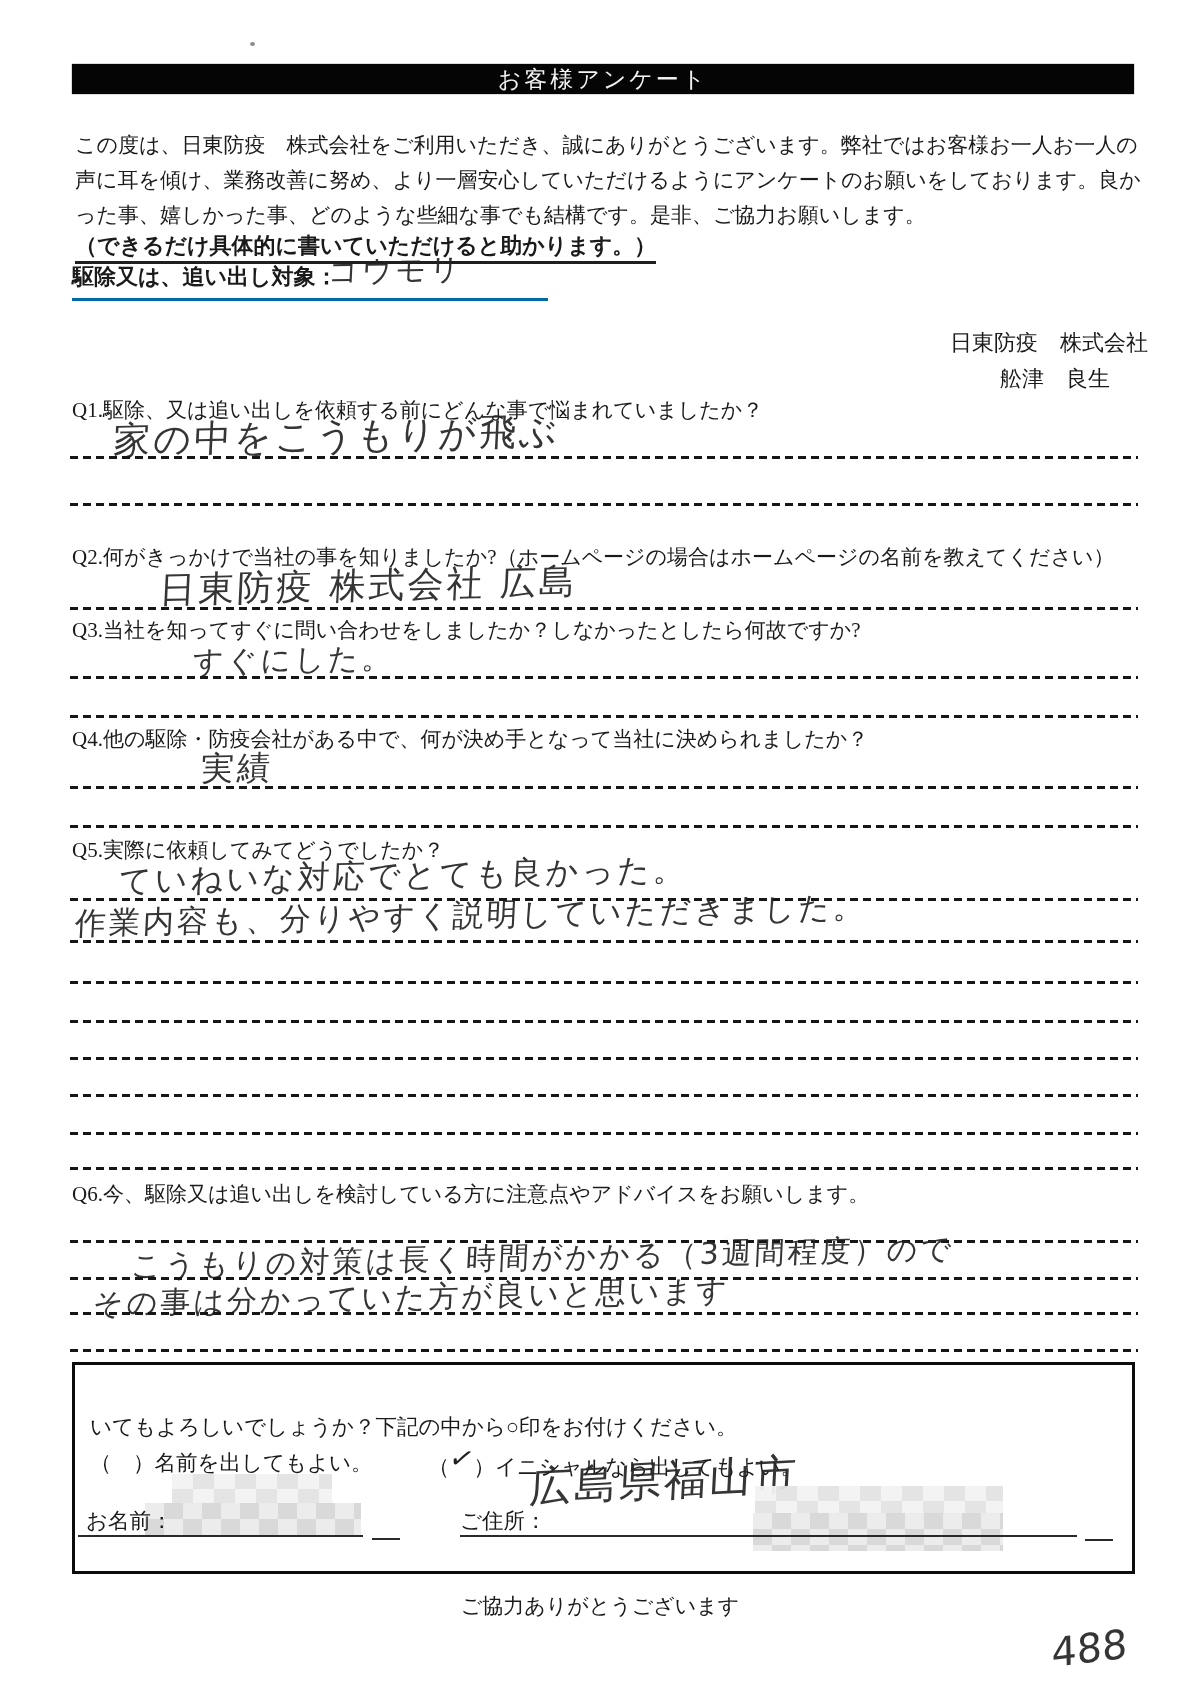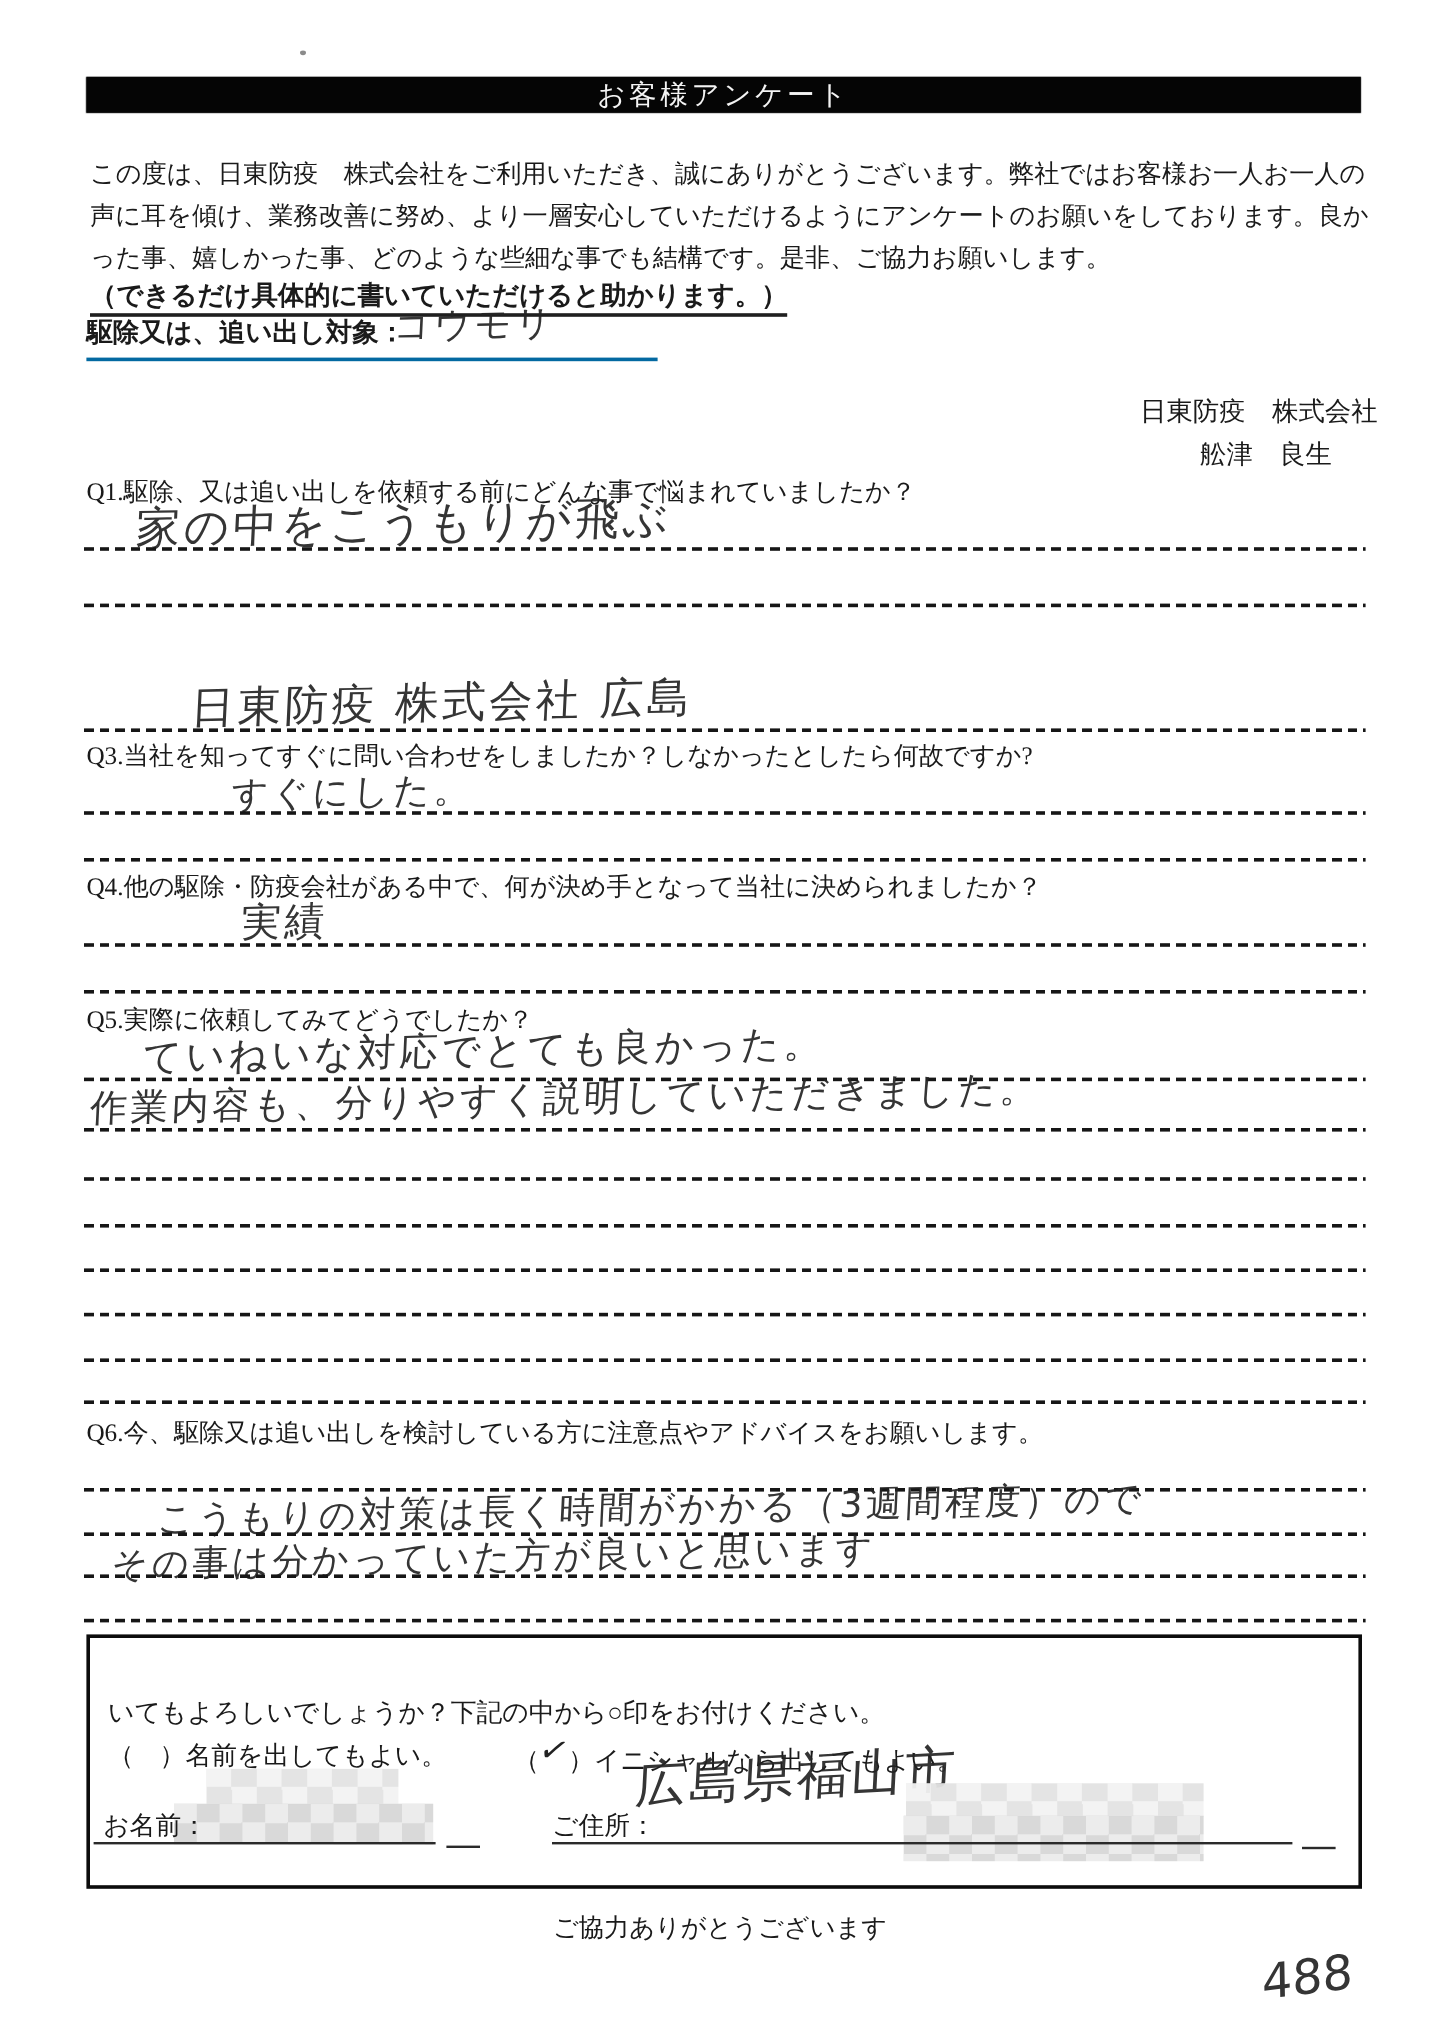--- a/index.html
+++ b/index.html
@@ -102,20 +102,21 @@
   </div>
 
   <div class="abs right-line" style="right:52px;top:328px;">日東防疫　株式会社</div>
   <div class="abs right-line" style="right:90px;top:364px;">舩津　良生</div>
 
   <div class="abs q-label" style="left:72px;top:396px;">Q1.駆除、又は追い出しを依頼する前にどんな事で悩まれていましたか？</div>
   <div class="abs hw" style="left:112px;top:416px;font-size:37px;">家の中をこうもりが飛ぶ</div>
   <div class="abs dline" style="top:456px;"></div>
   <div class="abs dline" style="top:503px;"></div>
 
+  <div class="abs q-label" style="left:72px;top:543px;">Q2.何がきっかけで当社の事を知りましたか?（ホームページの場合はホームページの名前を教えてください）</div>
   <div class="abs hw" style="left:158px;top:566px;font-size:36px;">日東防疫 株式会社 広島</div>
   <div class="abs dline" style="top:607px;"></div>
 
   <div class="abs q-label" style="left:72px;top:616px;">Q3.当社を知ってすぐに問い合わせをしましたか？しなかったとしたら何故ですか?</div>
   <div class="abs hw" style="left:192px;top:642px;font-size:30px;">すぐにした。</div>
   <div class="abs dline" style="top:676px;"></div>
   <div class="abs dline" style="top:715px;"></div>
 
   <div class="abs q-label" style="left:72px;top:725px;">Q4.他の駆除・防疫会社がある中で、何が決め手となって当社に決められましたか？</div>
   <div class="abs hw" style="left:200px;top:747px;font-size:33px;">実績</div>

